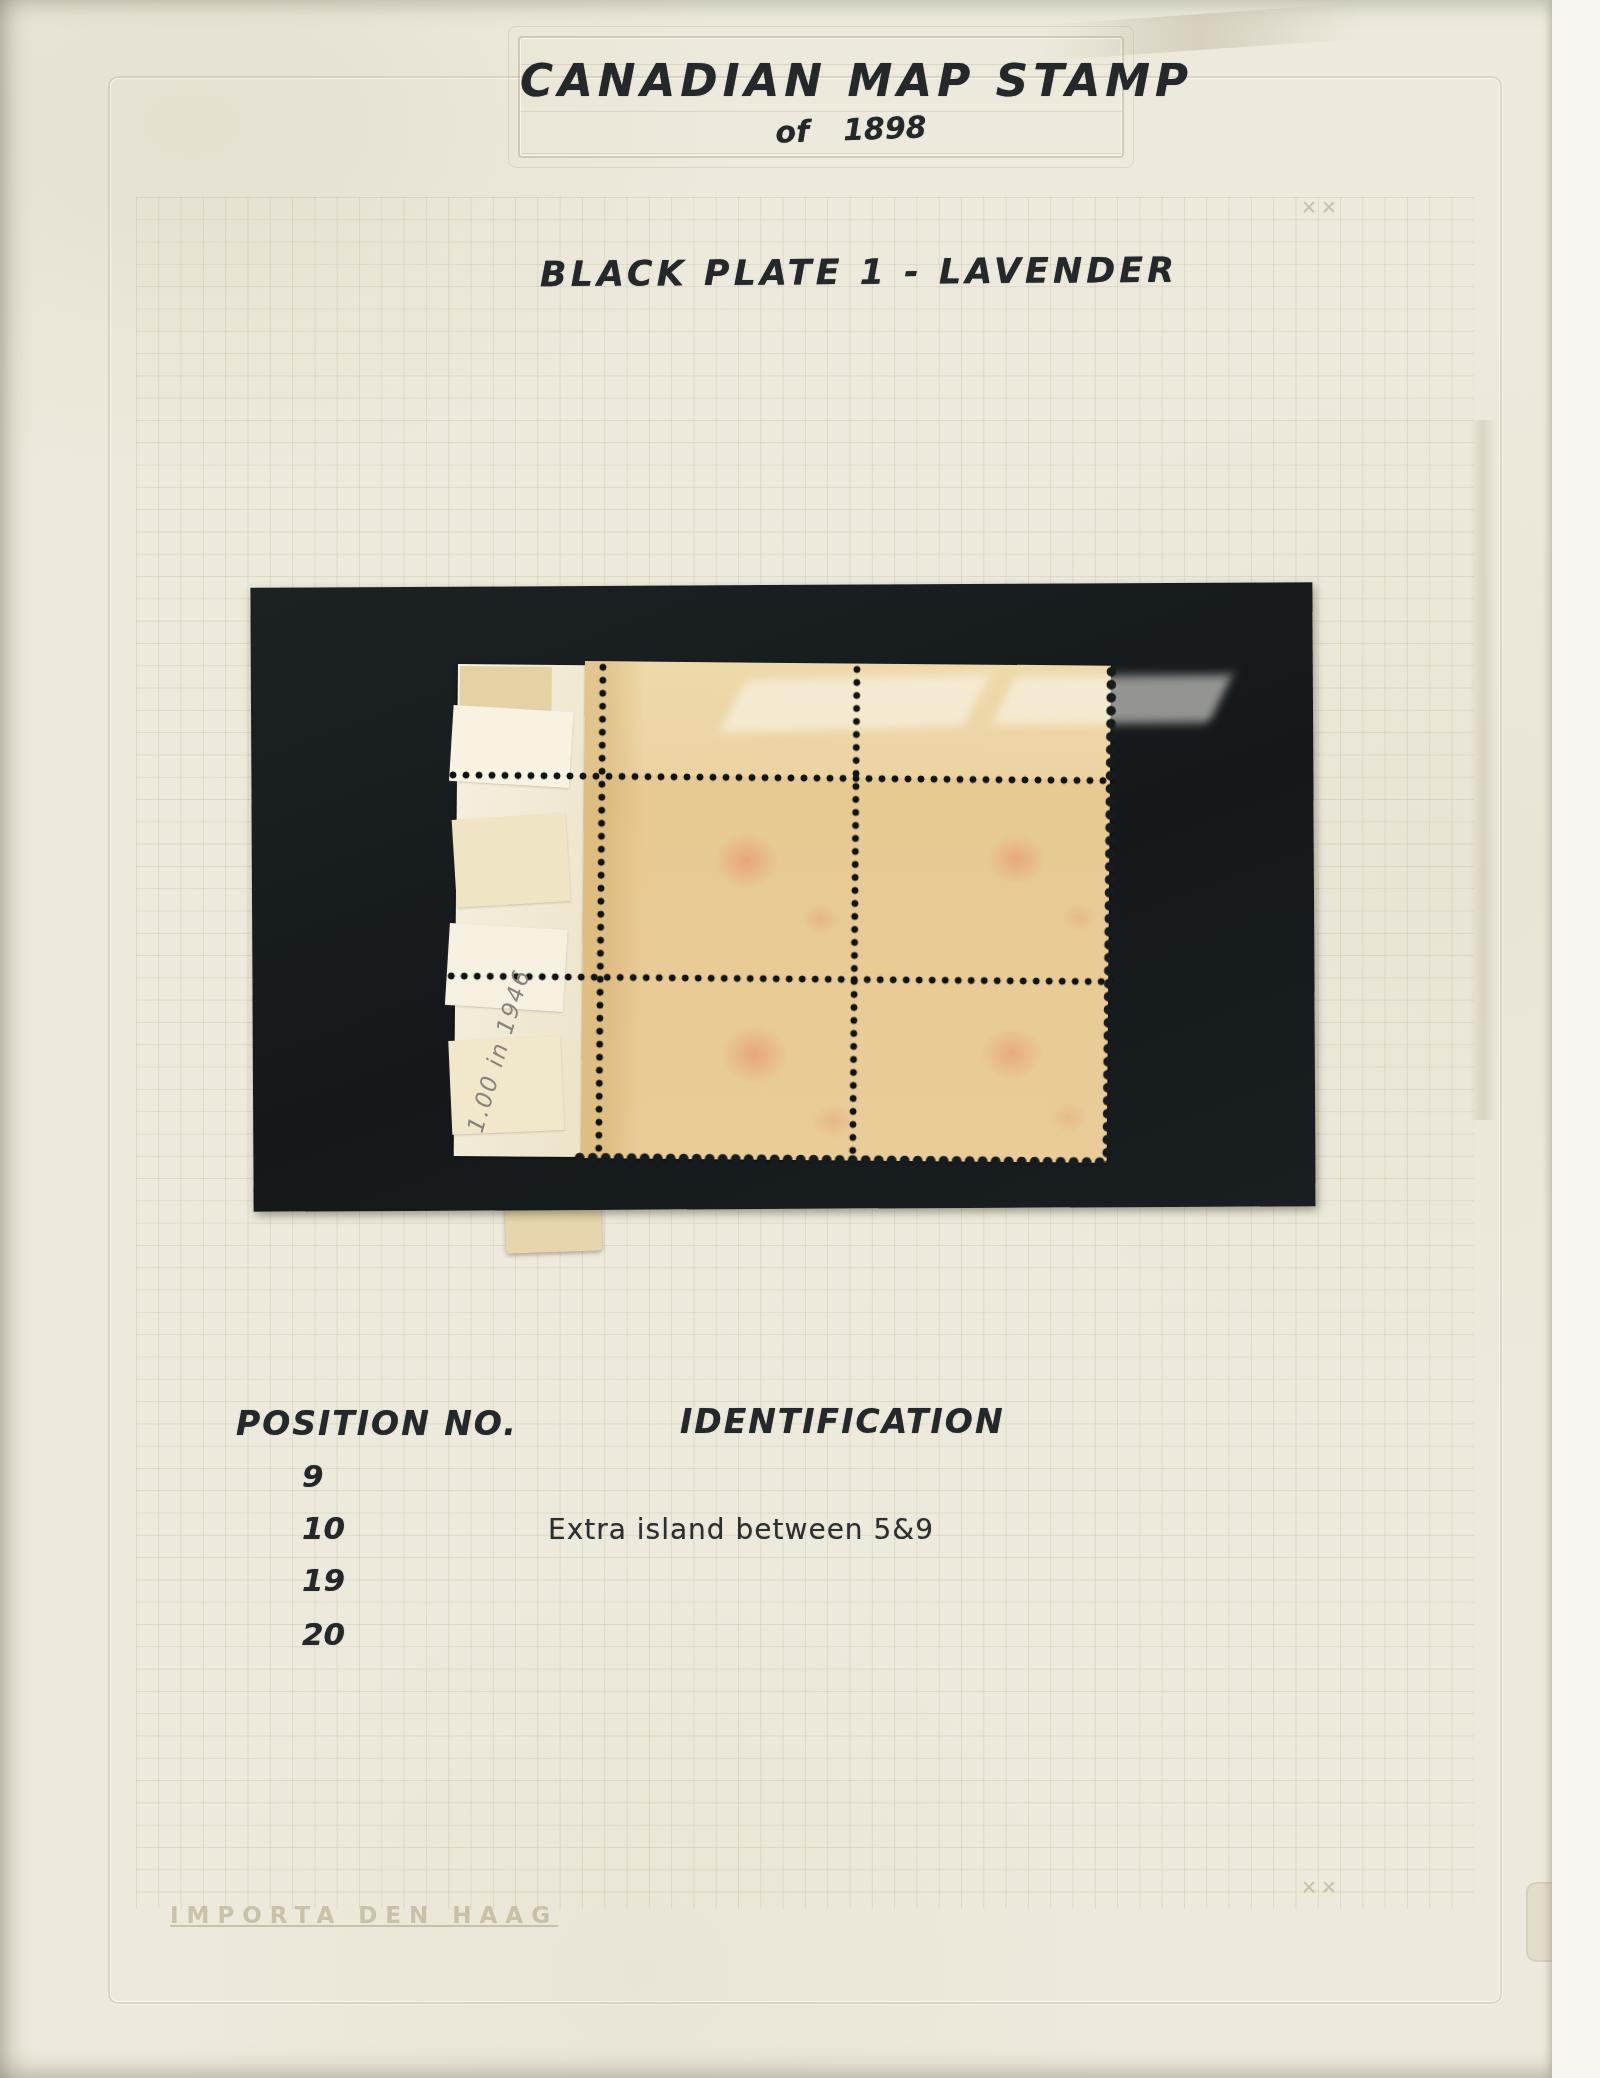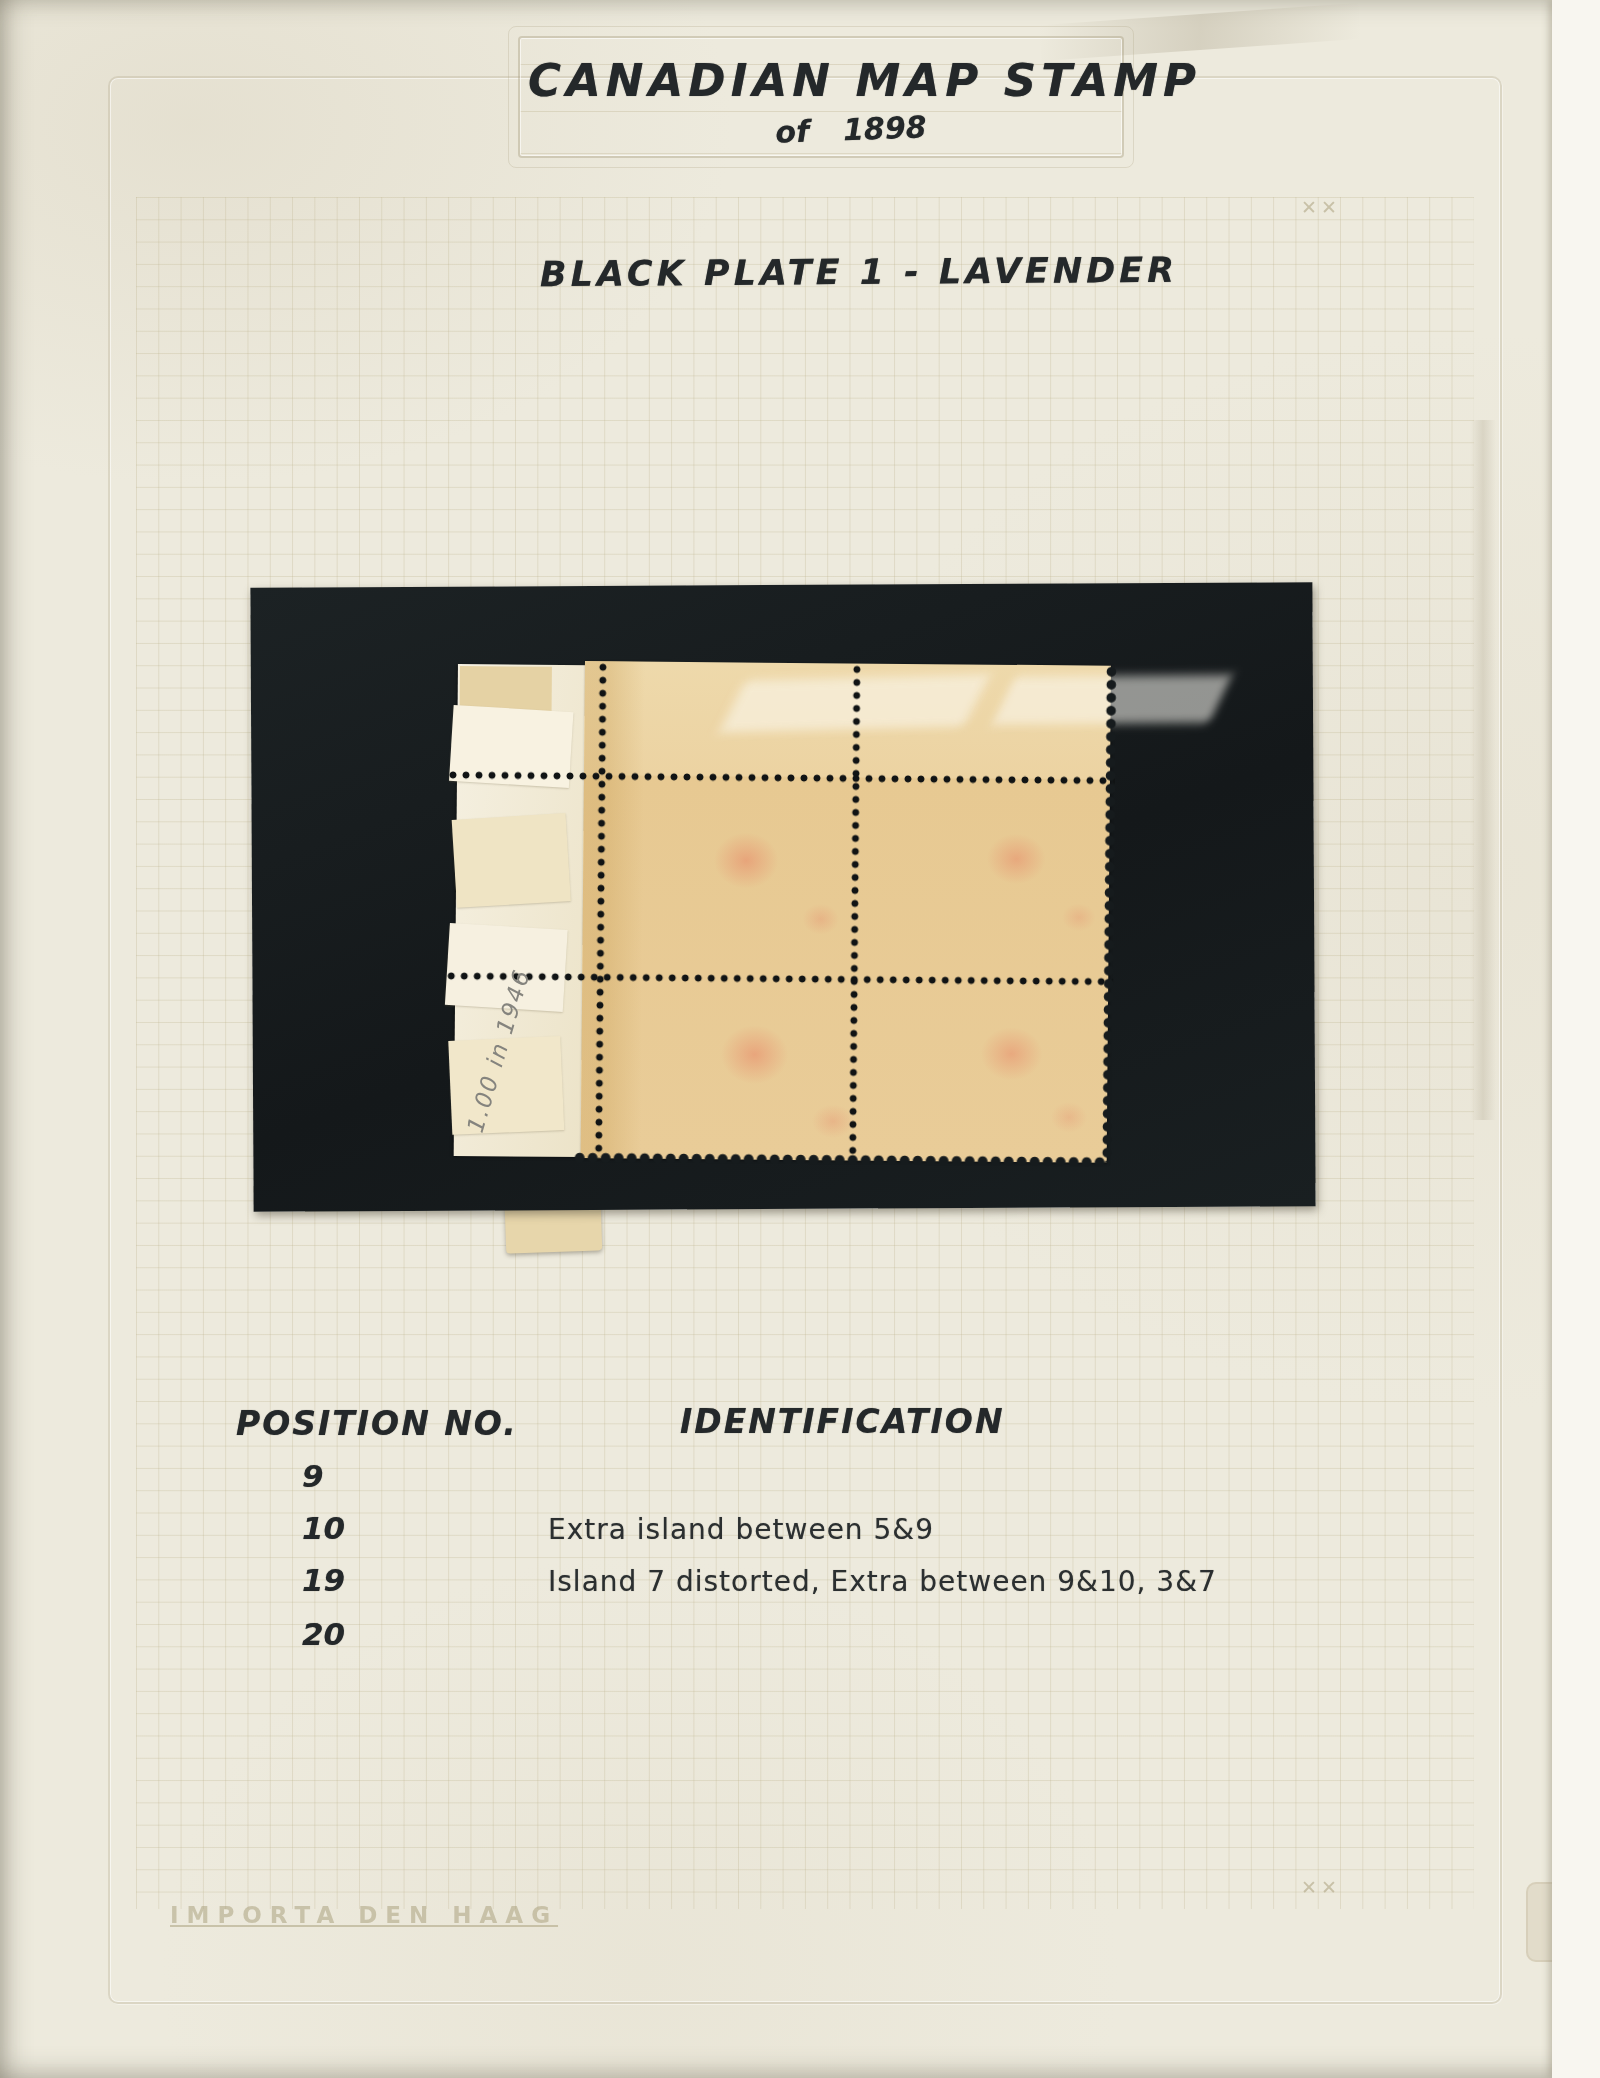--- a/index.html
+++ b/index.html
@@ -31,21 +31,21 @@
   
   .title-box{left:518px;top:36px;width:602px;height:118px;border:2px solid rgba(168,158,128,.4);border-radius:4px;
     background:
       linear-gradient(rgba(200,190,160,.45), rgba(200,190,160,.45)) 0 22%/100% 1px no-repeat,
       linear-gradient(rgba(200,190,160,.45), rgba(200,190,160,.45)) 0 62%/100% 1px no-repeat,
       linear-gradient(rgba(200,190,160,.4), rgba(200,190,160,.4)) 0 98%/100% 1px no-repeat;
     box-shadow:inset 0 0 0 1px rgba(255,255,255,.6);}
   .title-box::before{content:"";position:absolute;inset:-12px;border:1px solid rgba(178,168,138,.3);border-radius:8px;}
   .page-title{position:absolute;left:0;right:0;top:16px;text-align:center;
     font-size:45px;font-weight:bold;font-style:italic;letter-spacing:5px;white-space:nowrap;
-    text-shadow:0 0 1px rgba(10,12,12,.5);padding-left:8px;}
+    text-shadow:0 0 1px rgba(10,12,12,.5);}
   .year-line{position:absolute;left:60px;right:0;top:74px;text-align:center;font-size:30px;font-weight:bold;font-style:italic;
     transform:rotate(-2deg);text-shadow:0 0 1px rgba(10,12,12,.45);}
   .year-line .gap{display:inline-block;width:34px;}
   
   .subtitle{left:540px;top:252px;font-size:35px;font-weight:bold;font-style:italic;letter-spacing:4px;white-space:nowrap;
     text-shadow:0 0 1px rgba(10,12,12,.5);transform:rotate(-.4deg);}
   
   .tape-tab{left:505px;top:1178px;width:96px;height:74px;background:#e7d6ab;border-radius:4px;
     transform:rotate(-2deg);box-shadow:0 2px 4px rgba(90,84,66,.45);}
   .mount{left:252px;top:585px;width:1062px;height:624px;transform:rotate(-.3deg);
@@ -165,21 +165,20 @@
     <div class="trow r1">
       <span class="pos">9</span>
       <span class="ident"></span>
     </div>
     <div class="trow r2">
       <span class="pos">10</span>
       <span class="ident">Extra island between 5&amp;9</span>
     </div>
     <div class="trow r3">
       <span class="pos">19</span>
-      <span class="ident">Island 7 distorted, Extra between 9&amp;10, 3&amp;7</span>
     </div>
     <div class="trow r4">
       <span class="pos">20</span>
       <span class="ident"></span>
     </div>
   </div>
 
   <div class="abs importa">IMPORTA DEN HAAG</div>
   <div class="abs marks marks-tr">✕✕</div>
   <div class="abs marks marks-br">✕✕</div>

